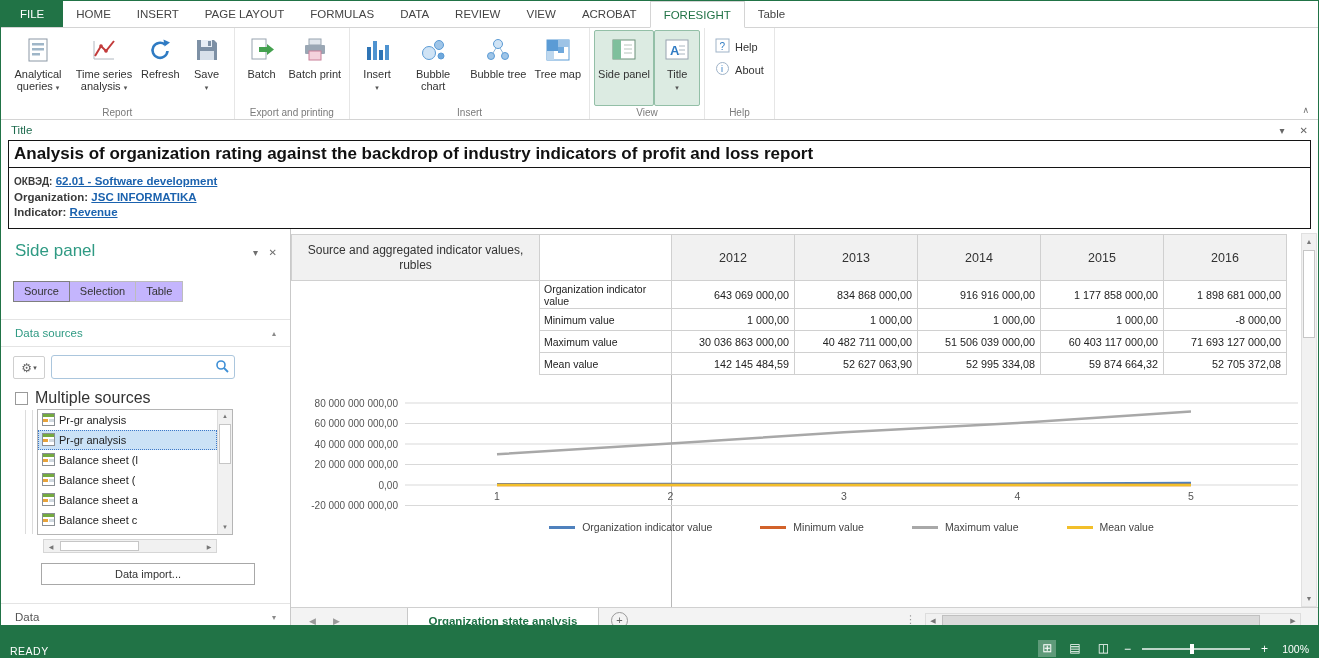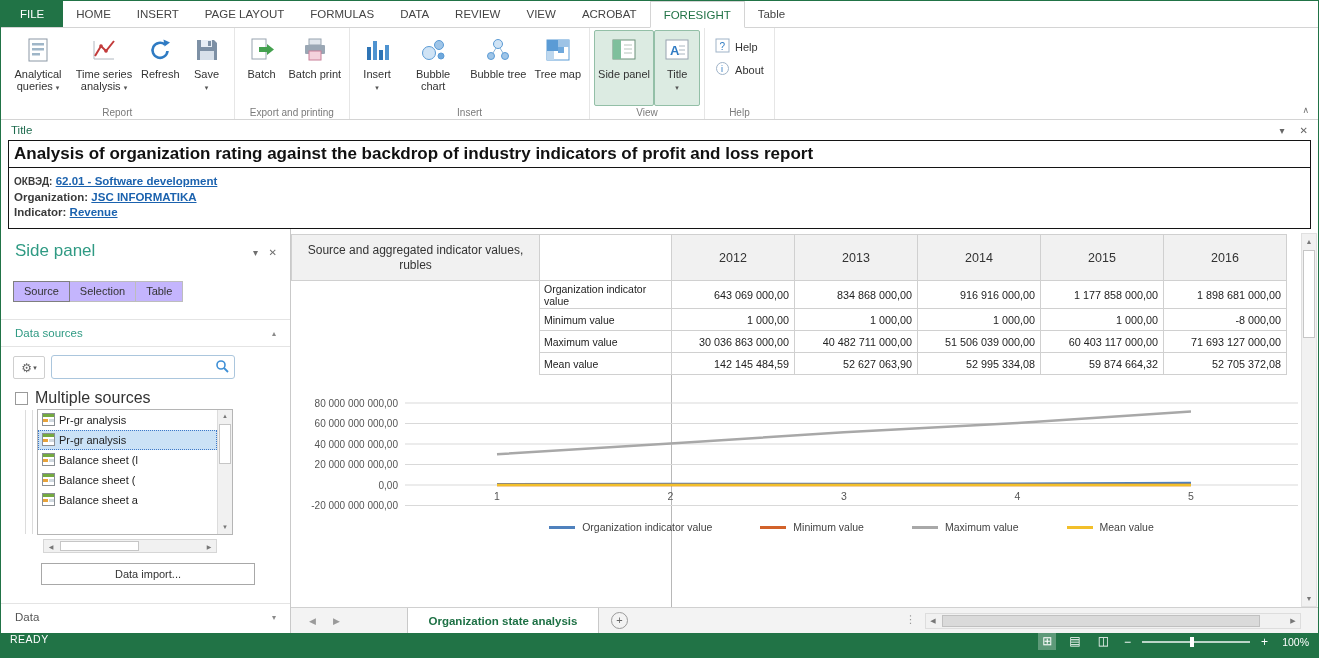--- a/index.html
+++ b/index.html
@@ -101,21 +101,21 @@
   .sheetbar { position:absolute; left:0; right:0; bottom:0; height:26px; background:#f3f3f3; border-top:1px solid #d0d0d0; }
   .sheetbar .nav { position:absolute; top:0; bottom:0; display:flex; align-items:center; font-size:9px; color:#9a9a9a; cursor:pointer; }
   .nav.n1 { left:18px; } .nav.n2 { left:42px; }
   .sheet-tab { position:absolute; left:116px; top:0; bottom:0; width:192px; background:#fff; border-left:1px solid #c9c9c9; border-right:1px solid #c9c9c9; display:flex; align-items:center; justify-content:center; font-size:11.5px; font-weight:bold; color:#1e7145; cursor:pointer; }
   .add-sheet { position:absolute; left:320px; top:4px; width:17px; height:17px; border:1px solid #9a9a9a; border-radius:50%; color:#666; font-size:11px; line-height:15px; text-align:center; cursor:pointer; }
   .dots { position:absolute; left:614px; top:5px; color:#999; font-size:11px; }
   .hscroll { position:absolute; left:634px; right:17px; top:5px; height:16px; display:flex; align-items:stretch; background:#f1f1f1; border:1px solid #ddd; }
   .hscroll .sb-arrow { width:14px; font-size:7px; color:#777; display:flex; align-items:center; justify-content:center; }
 
   
-  .statusbar { position:absolute; left:0; right:0; bottom:0; height:24px; background:#217346; display:flex; align-items:flex-start; padding:0 9px; }
+  .statusbar { position:absolute; left:0; right:0; bottom:0; height:32px; background:#217346; display:flex; align-items:flex-end; padding:0 9px; }
   .ready { color:#fff; font-size:10.5px; letter-spacing:0.5px; }
   .sb-right { margin-left:auto; display:flex; align-items:center; gap:9px; }
   .view-ico { color:#fff; font-size:12px; padding:0 4px; line-height:17px; cursor:pointer; }
   .view-ico.active { background:rgba(255,255,255,.28); }
   .zbtn { color:#fff; font-size:12px; cursor:pointer; padding:0 2px; }
   .zslider { width:108px; height:14px; position:relative; cursor:pointer; }
   .zs-track { position:absolute; top:6px; left:0; right:0; height:2px; background:rgba(255,255,255,.7); }
   .zs-thumb { position:absolute; left:48px; top:2px; width:4px; height:10px; background:#fff; }
   .zoom-pct { color:#fff; font-size:10.5px; min-width:30px; text-align:right; }
 </style>
@@ -395,20 +395,29 @@
             <span class="ti-label">Balance sheet (</span>
           </div>
           <div class="tree-item">
             <span class="ti-icon"><svg width="13" height="13">
                 <rect x="0.5" y="0.5" width="12" height="12" fill="#fff" stroke="#8a8f94"></rect>
                 <rect x="1" y="1" width="11" height="3" fill="#74a940"></rect>
                 <rect x="1" y="6" width="5" height="3" fill="#e7a33b"></rect>
                 <rect x="7" y="6" width="5" height="3" fill="#cfd8df"></rect>
               </svg></span>
             <span class="ti-label">Balance sheet a</span>
+          </div>
+          <div class="tree-item">
+            <span class="ti-icon"><svg width="13" height="13">
+                <rect x="0.5" y="0.5" width="12" height="12" fill="#fff" stroke="#8a8f94"></rect>
+                <rect x="1" y="1" width="11" height="3" fill="#74a940"></rect>
+                <rect x="1" y="6" width="5" height="3" fill="#e7a33b"></rect>
+                <rect x="7" y="6" width="5" height="3" fill="#cfd8df"></rect>
+              </svg></span>
+            <span class="ti-label">Balance sheet c</span>
           </div>
         </div>
       <div class="vscroll-mini">
         <span class="sb-arrow">▲</span>
         <div class="sb-thumb"></div>
         <span class="sb-arrow bottom">▼</span>
       </div>
     </div>
     <div class="hscroll-mini">
       <span class="sb-arrow">◀</span>

